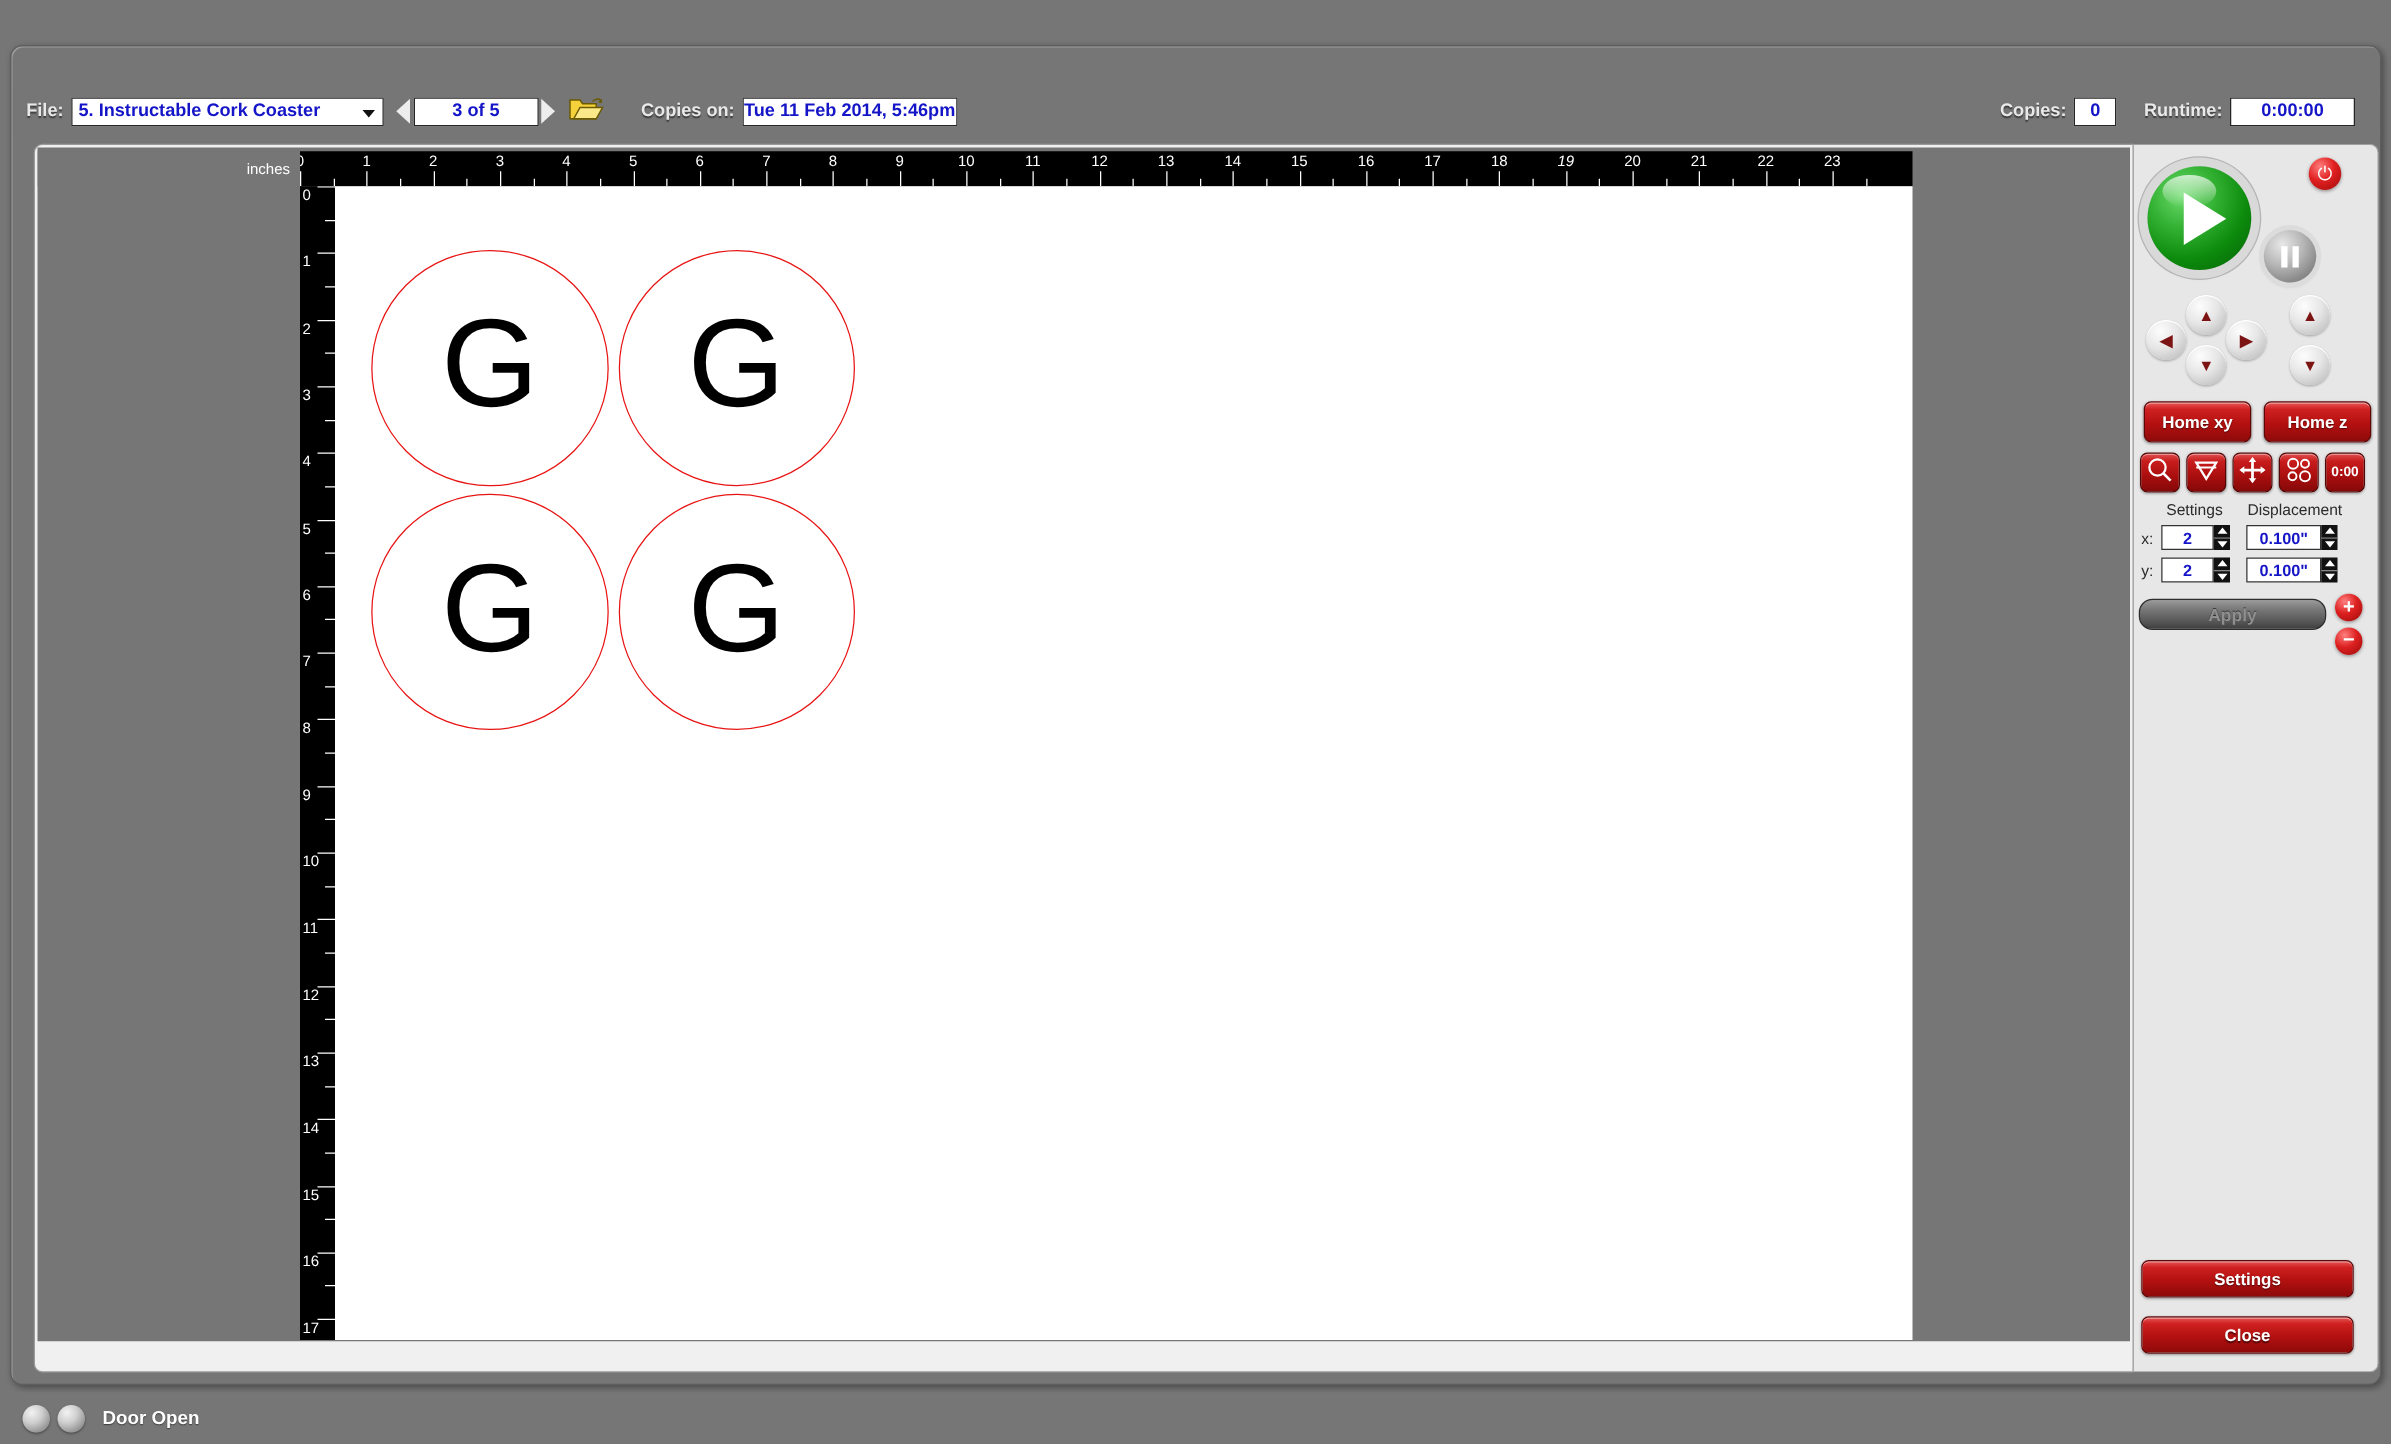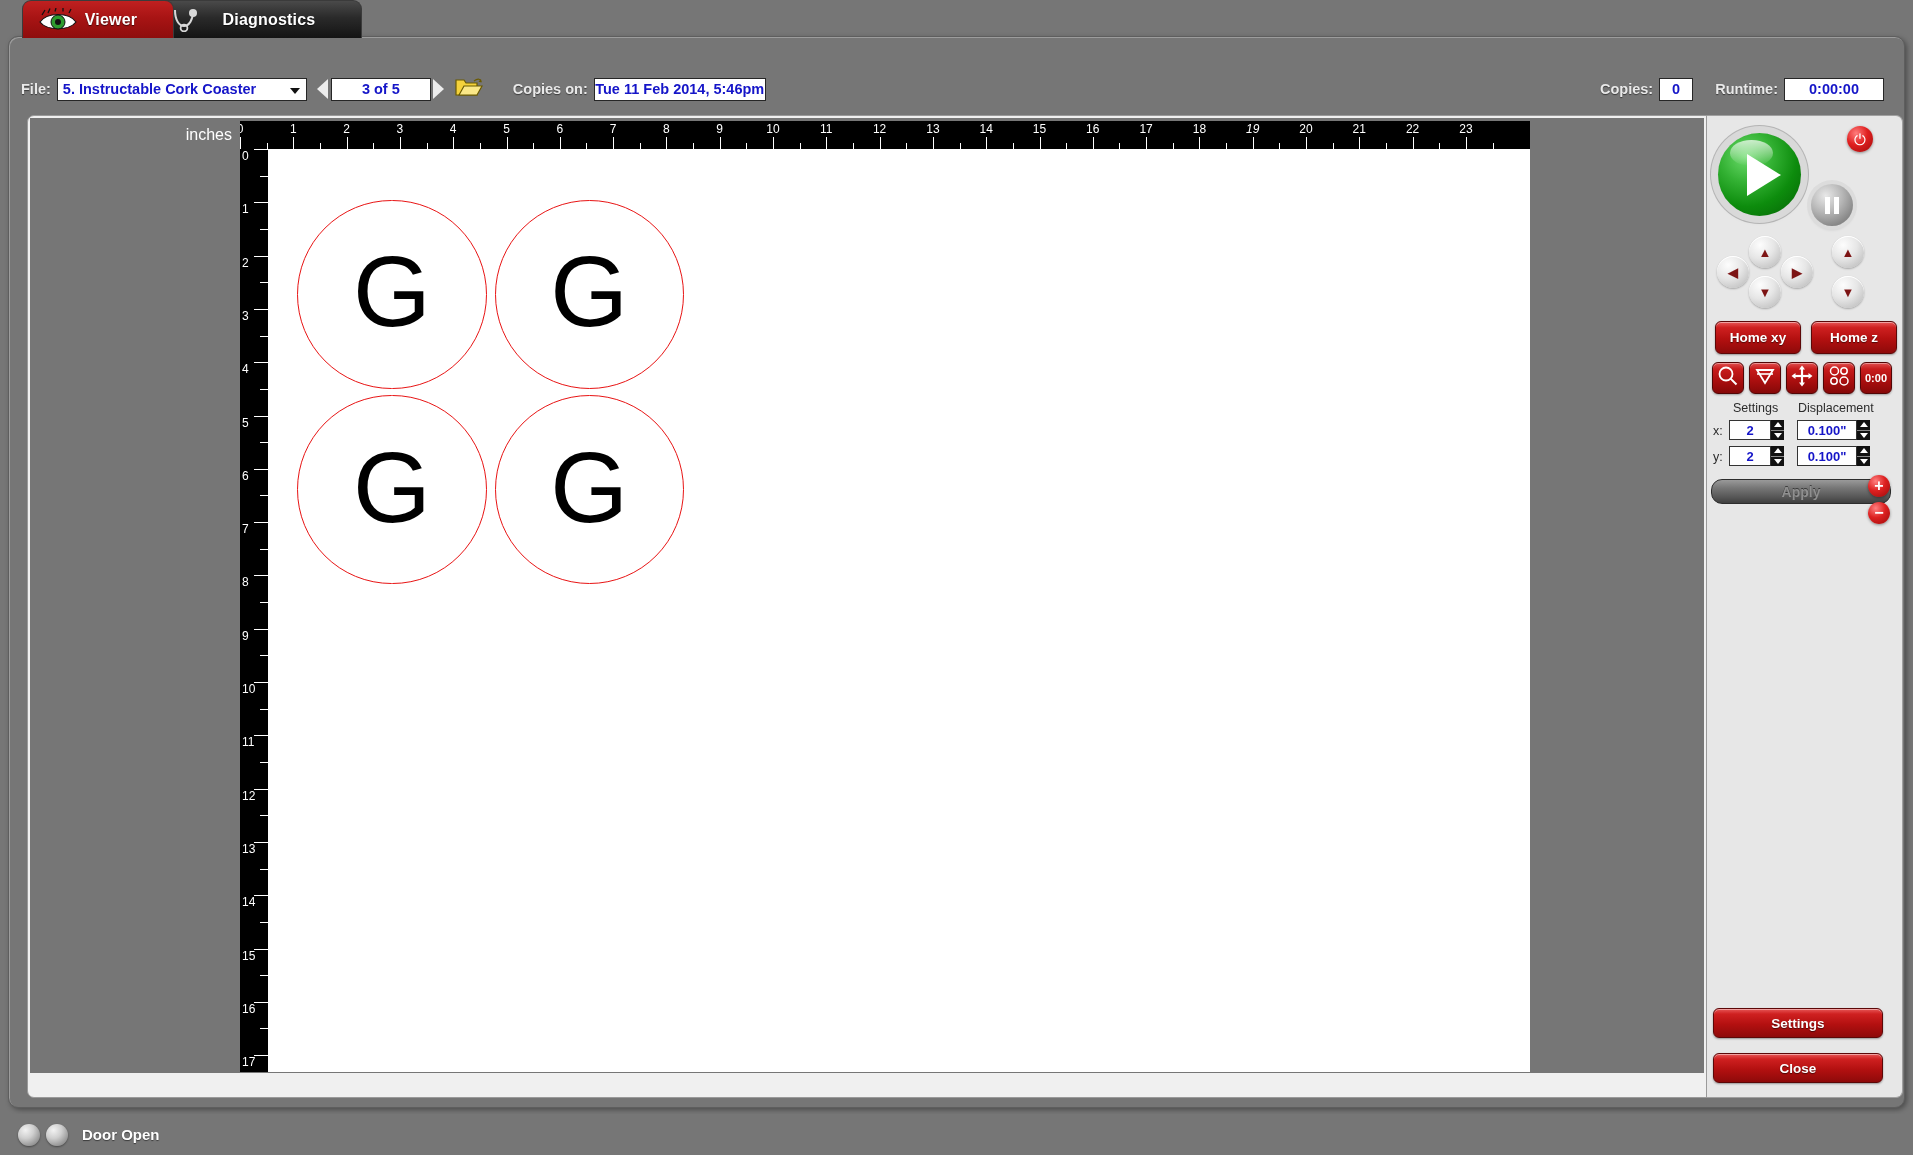--- a/index.html
+++ b/index.html
@@ -110,21 +110,21 @@
   .ruler-h {
     position: absolute; left: 210px; top: 3px; width: 1290px; height: 28px;
     background: #000; overflow: hidden;
   }
   .ruler-v {
     position: absolute; left: 210px; top: 31px; width: 28px; height: 923px;
     background: #000; overflow: hidden;
   }
   .ruler-corner {
     position: absolute; left: 0px; top: 3px; width: 210px; height: 28px;
-    background: #767676; color: #fff; font-size: 16px;
+    background: #767676; color: #fff; font-size: 12px;
     display:flex; align-items:center; justify-content:flex-end; padding-right:8px;
     box-sizing:border-box;
   }
   .tick { position: absolute; background: #fff; }
   .rh-num { position: absolute; color: #fff; font-size: 12px; top: 1px; transform: translateX(-50%); }
   .rv-num { position: absolute; color: #fff; font-size: 12px; left: 2px; transform: translateY(-50%); }
   .work {
     position: absolute; left: 238px; top: 31px; width: 1262px; height: 923px;
     background: #fff; overflow: hidden;
   }
@@ -207,21 +207,21 @@
     color:#1515c8; font-weight:bold; font-size:13px;
     display:flex; align-items:center; justify-content:center; box-sizing:border-box;
   }
   .spin { position:absolute; width:13px; height:20px; display:flex; flex-direction:column; }
   .spin i { flex:1; background:#111; display:flex; align-items:center; justify-content:center; }
   .spin i:first-child { border-bottom:1px solid #888; }
   .sp-up { width:0;height:0;border-left:4px solid transparent;border-right:4px solid transparent;border-bottom:5px solid #fff; }
   .sp-dn { width:0;height:0;border-left:4px solid transparent;border-right:4px solid transparent;border-top:5px solid #fff; }
 
   .applybtn {
-    position:absolute; left:4px; top:363px; width:180px; height:25px; border-radius:11px;
+    position:absolute; left:4px; top:363px; width:150px; height:25px; border-radius:11px;
     background: linear-gradient(to bottom, #9a9a9a 0%, #767676 35%, #565656 75%, #3f3f3f 100%);
     border:1px solid #2d2d2d; box-sizing:border-box;
     color:#8f8f8f; font-weight:bold; font-size:14px;
     display:flex; align-items:center; justify-content:center;
     text-shadow: 0 -1px 0 rgba(0,0,0,.5);
   }
   .circbtn {
     position:absolute; left:161px; width:22px; height:22px; border-radius:50%;
     display:flex; align-items:center; justify-content:center;
     color:#fff; font-size:16px; font-weight:bold; line-height:1;
@@ -249,43 +249,20 @@
              box-sizing:border-box; background:transparent;
              display:flex; align-items:center; justify-content:center; }
   .coaster span { font-family:"Liberation Sans", sans-serif; font-size:100px;
                   color:#000; line-height:1; margin-top:-6px; }
 </style>
 </head>
 <body>
 
 <div id="app">
 
-  <div class="tabstrip">
-    <div class="tab tab-viewer">
-      <span class="tab-icon">
-        <svg width="42" height="24" viewBox="0 0 42 24">
-          <path d="M3 14 C10 4, 32 4, 39 14 C32 23, 10 23, 3 14 Z" fill="#ffffff" stroke="#111" stroke-width="1.2"></path>
-          <circle cx="21" cy="14" r="7" fill="#2e9b2e" stroke="#111" stroke-width="1"></circle>
-          <circle cx="21" cy="14" r="3" fill="#111"></circle>
-          <path d="M5 7 L8 2 M11 5 L13 0.5 M18 3.5 L19 0 M26 3.5 L26 0 M32 5 L34 1" stroke="#111" stroke-width="1.3" fill="none"></path>
-        </svg>
-      </span>
-      <span class="tab-label">Viewer</span>
-    </div>
-    <div class="tab tab-diag">
-      <span class="tab-icon">
-        <svg width="42" height="24" viewBox="0 0 42 24">
-          <path d="M10 2 C10 12, 14 18, 19 18 C24 18, 28 12, 28 3" stroke="#d8d8d8" stroke-width="2" fill="none"></path>
-          <circle cx="19" cy="20" r="3.4" stroke="#d8d8d8" stroke-width="1.8" fill="none"></circle>
-          <circle cx="28" cy="5" r="4" fill="#d8d8d8"></circle>
-        </svg>
-      </span>
-      <span class="tab-label">Diagnostics</span>
-    </div>
-  </div>
 
   <div class="window">
 
 
     <div class="toolbar">
       <span class="tb-label" style="margin-left:10px;">File:</span>
       <div class="field combo" style="margin-left:6px;">
         <span>5. Instructable Cork Coaster</span>
         <span class="caret"></span>
       </div>

